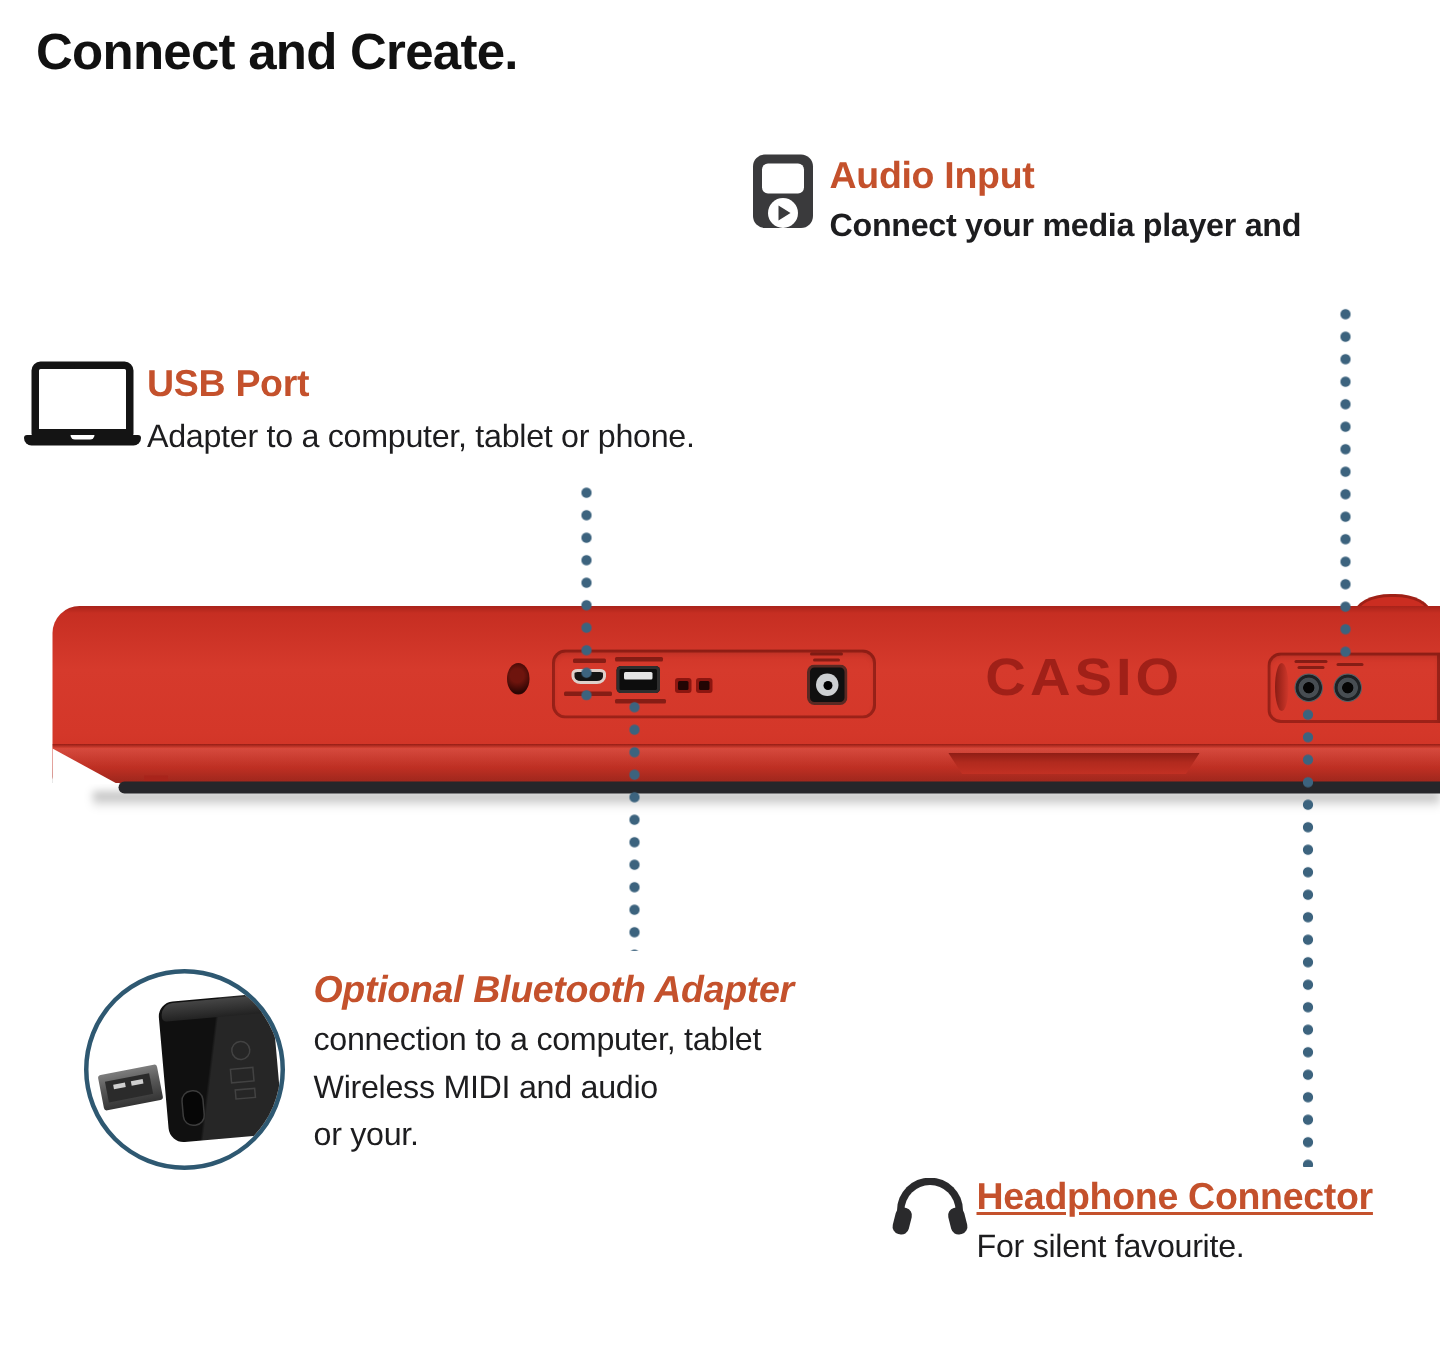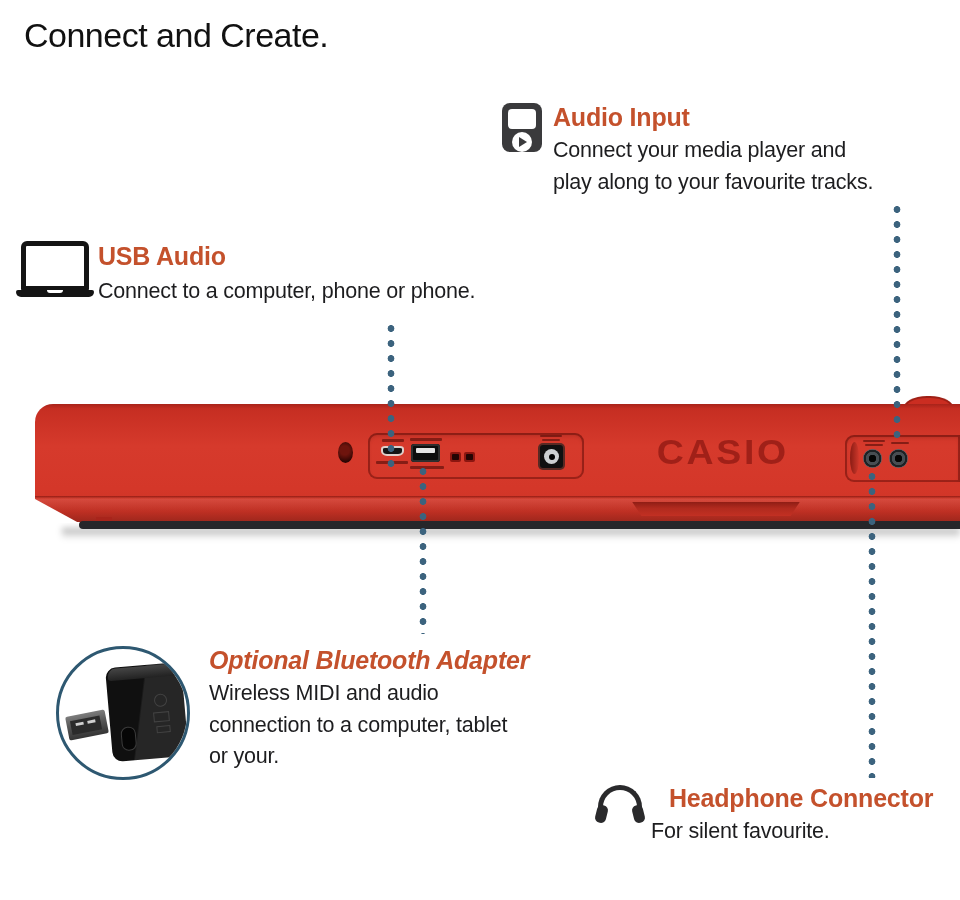--- a/index.html
+++ b/index.html
@@ -2,21 +2,21 @@
 <html style="--accent_orange: #C4512C; --text_dark: #1D1D1F; --connector_dot_blue: #3C637E; --circle_border_blue: #2E5871; --keyboard_red: #D63A2C; --keyboard_red_dark: #C62E22; --logo_red: #9C1F17; --adapter_black: #1C1C1C;"><head>
 <meta charset="utf-8">
 <style>
   html,body{margin:0;padding:0;background:#fff;}
   #canvas{
     position:relative;width:960px;height:900px;background:#ffffff;overflow:hidden;
     font-family:"Liberation Sans", sans-serif;color:var(--text_dark,#1d1d1f);
   }
   .abs{position:absolute;}
   
-  .page-title{font-size:34px;font-weight:normal;letter-spacing:-0.5px;color:#111;}
+  .page-title{font-size:34px;font-weight:bold;letter-spacing:-0.5px;color:#111;}
   .feat-heading{font-size:25px;font-weight:bold;color:var(--accent_orange,#c4512c);letter-spacing:-0.2px;}
   .feat-body{font-size:21.5px;line-height:31.5px;color:var(--text_dark,#1d1d1f);letter-spacing:-0.2px;}
   .feat-body div{white-space:nowrap;}
   
   .dotline{
     width:8px;background-repeat:repeat-y;background-position:center top;
     background-size:8px 15px;
     background-image:radial-gradient(circle, var(--connector_dot_blue,#3c637e) 3.1px, rgba(0,0,0,0) 3.7px);
     z-index:30;
   }
@@ -97,34 +97,33 @@
 
   <div class="abs" style="left:502px;top:103px;">
     <div class="mp-icon" style="position:relative;">
       <div class="mp-screen"></div>
       <div class="mp-wheel">
         <div class="mp-play"></div>
       </div>
     </div>
   </div>
   <div class="abs feat-heading" style="left:553px;top:103px;">Audio Input</div>
-  <div class="abs feat-body" style="left:553px;top:135px;">
+  <div class="abs feat-body" style="left:553px;top:135px;font-weight:bold;">
     <div>Connect your media player and</div>
-    <div>play along to your favourite tracks.</div>
   </div>
 
   <div class="abs" style="left:16px;top:241px;width:78px;height:56px;">
     <div class="lap-screen"></div>
     <div class="lap-cam"></div>
     <div class="lap-base"></div>
     <div class="lap-notch"></div>
   </div>
-  <div class="abs feat-heading" style="left:98px;top:242px;">USB Audio</div>
+  <div class="abs feat-heading" style="left:98px;top:242px;">USB Port</div>
   <div class="abs feat-body" style="left:98px;top:276px;">
-    <div>Connect to a computer, phone or phone.</div>
+    <div>Adapter to a computer, tablet or phone.</div>
   </div>
 
   <div class="abs kb-bump"></div>
   <div class="abs kb-body">
     <div class="kb-seam"></div>
     <div class="kb-lower"></div>
     <div class="kb-groove"></div>
     <div class="kb-screw"></div>
 
     <div class="kb-panel panel-left">
@@ -178,28 +177,28 @@
       <div class="bt-top"></div>
       <div class="bt-mark" style="left:46px;top:30px;width:11px;height:11px;border-radius:50%;"></div>
       <div class="bt-mark" style="left:44px;top:48px;width:14px;height:8px;"></div>
       <div class="bt-mark" style="left:46px;top:62px;width:12px;height:5px;"></div>
       <div class="bt-btn"></div>
     </div>
   </div>
 
   <div class="abs feat-heading" style="left:209px;top:646px;font-style:italic;">Optional Bluetooth Adapter</div>
   <div class="abs feat-body" style="left:209px;top:678px;">
+    <div>connection to a computer, tablet</div>
     <div>Wireless MIDI and audio</div>
-    <div>connection to a computer, tablet</div>
     <div>or your.</div>
   </div>
 
   <div class="abs" style="left:593px;top:783px;width:54px;height:44px;">
     <div class="hp-band"></div>
     <div class="hp-cup l"></div>
     <div class="hp-cup r"></div>
   </div>
-  <div class="abs feat-heading" style="left:669px;top:784px;">Headphone Connector</div>
+  <div class="abs feat-heading" style="left:651px;top:784px;text-decoration:underline;">Headphone Connector</div>
   <div class="abs feat-body" style="left:651px;top:816px;">
     <div>For silent favourite.</div>
   </div>
 
 </div>
 
 </body></html>

